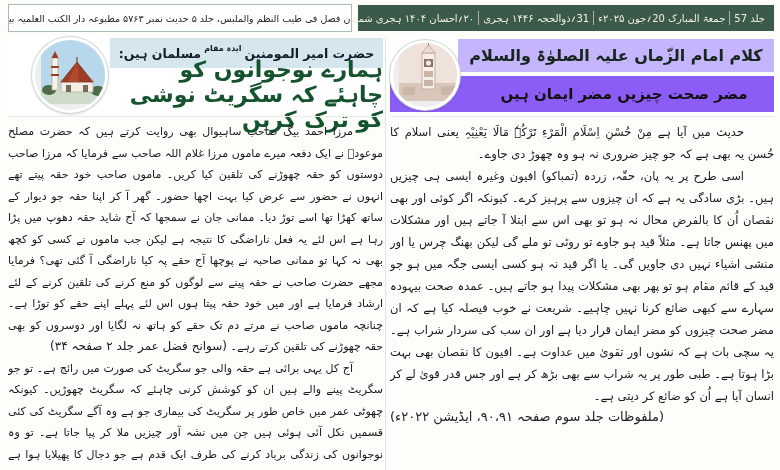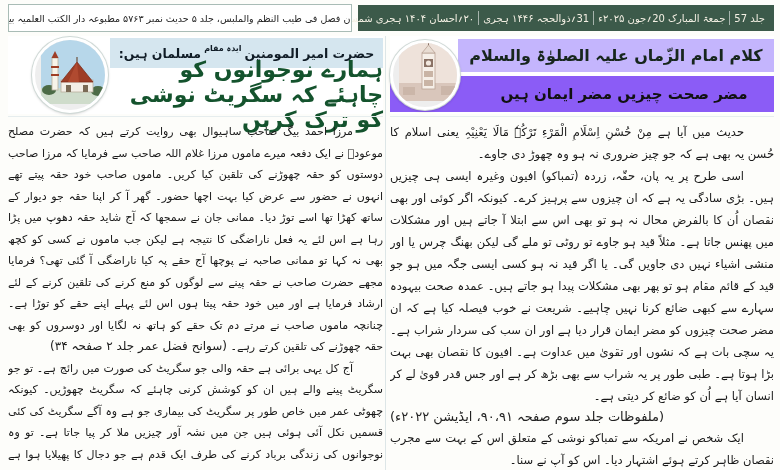--- a/index.html
+++ b/index.html
@@ -137,21 +137,20 @@
       </svg>
     </div>
   </div>
 
   <div class="v-divider"></div>
 
   <div class="col col-right">
     <p class="indent">حدیث میں آیا ہے مِنْ حُسْنِ اِسْلَامِ الْمَرْءِ تَرْکُہٗ مَالَا یَعْنِیْہِ یعنی اسلام کا حُسن یہ بھی ہے کہ جو چیز ضروری نہ ہو وہ چھوڑ دی جاوے۔</p>
     <p class="indent">اسی طرح پر یہ پان، حقّہ، زردہ (تمباکو) افیون وغیرہ ایسی ہی چیزیں ہیں۔ بڑی سادگی یہ ہے کہ ان چیزوں سے پرہیز کرے۔ کیونکہ اگر کوئی اور بھی نقصان اُن کا بالفرض محال نہ ہو تو بھی اس سے ابتلا آ جاتے ہیں اور مشکلات میں پھنس جاتا ہے۔ مثلاً قید ہو جاوے تو روٹی تو ملے گی لیکن بھنگ چرس یا اور منشی اشیاء نہیں دی جاویں گی۔ یا اگر قید نہ ہو کسی ایسی جگہ میں ہو جو قید کے قائم مقام ہو تو پھر بھی مشکلات پیدا ہو جاتے ہیں۔ عمدہ صحت بیہودہ سہارے سے کبھی ضائع کرنا نہیں چاہیے۔ شریعت نے خوب فیصلہ کیا ہے کہ ان مضر صحت چیزوں کو مضر ایمان قرار دیا ہے اور ان سب کی سردار شراب ہے۔ یہ سچی بات ہے کہ نشوں اور تقویٰ میں عداوت ہے۔ افیون کا نقصان بھی بہت بڑا ہوتا ہے۔ طبی طور پر یہ شراب سے بھی بڑھ کر ہے اور جس قدر قویٰ لے کر انسان آیا ہے اُن کو ضائع کر دیتی ہے۔</p>
     <p class="cite-line">(ملفوظات جلد سوم صفحہ ۹۰،۹۱، ایڈیشن ۲۰۲۲ء)</p>
-    <p class="indent">ایک شخص نے امریکہ سے تمباکو نوشی کے متعلق اس کے بہت سے مجرب نقصان ظاہر کرتے ہوئے اشتہار دیا۔ اس کو آپ نے سنا۔</p>
   </div>
 
   <div class="col col-left">
     <p class="indent">
       <span>مرزا احمد بیگ صاحب ساہیوال بھی روایت کرتے ہیں کہ حضرت مصلح موعودؓ نے ایک دفعہ میرے ماموں مرزا غلام اللہ صاحب سے فرمایا کہ مرزا صاحب دوستوں کو حقہ چھوڑنے کی تلقین کیا کریں۔ ماموں صاحب خود حقہ پیتے تھے انہوں نے حضور سے عرض کیا بہت اچھا حضور۔ گھر آ کر اپنا حقہ جو دیوار کے ساتھ کھڑا تھا اسے توڑ دیا۔ ممانی جان نے سمجھا کہ آج شاید حقہ دھوپ میں پڑا رہا ہے اس لئے یہ فعل ناراضگی کا نتیجہ ہے لیکن جب ماموں نے کسی کو کچھ بھی نہ کہا تو ممانی صاحبہ نے پوچھا آج حقے پہ کیا ناراضگی آ گئی تھی؟ فرمایا مجھے حضرت صاحب نے حقہ پینے سے لوگوں کو منع کرنے کی تلقین کرنے کے لئے ارشاد فرمایا ہے اور میں خود حقہ پیتا ہوں اس لئے پہلے اپنے حقے کو توڑا ہے۔ چنانچہ ماموں صاحب نے مرتے دم تک حقے کو ہاتھ نہ لگایا اور دوسروں کو بھی حقہ چھوڑنے کی تلقین کرتے رہے۔</span>
       <span class="inline-cite">(سوانح فضل عمر جلد ۲ صفحہ ۳۴)</span>
     </p>
     <p class="indent">آج کل یہی برائی ہے حقہ والی جو سگریٹ کی صورت میں رائج ہے۔ تو جو سگریٹ پینے والے ہیں ان کو کوشش کرنی چاہئے کہ سگریٹ چھوڑیں۔ کیونکہ چھوٹی عمر میں خاص طور پر سگریٹ کی بیماری جو ہے وہ آگے سگریٹ کی کئی قسمیں نکل آئی ہوئی ہیں جن میں نشہ آور چیزیں ملا کر پیا جاتا ہے۔ تو وہ نوجوانوں کی زندگی برباد کرنے کی طرف ایک قدم ہے جو دجال کا پھیلایا ہوا ہے اور بدقسمتی سے مسلمان ممالک بھی اس میں شامل ہیں۔ بہرحال ہمارے نوجوانوں کو چاہئے کہ کوشش کریں کہ سگریٹ نوشی کو ترک کریں۔</p>
 
   </div>

